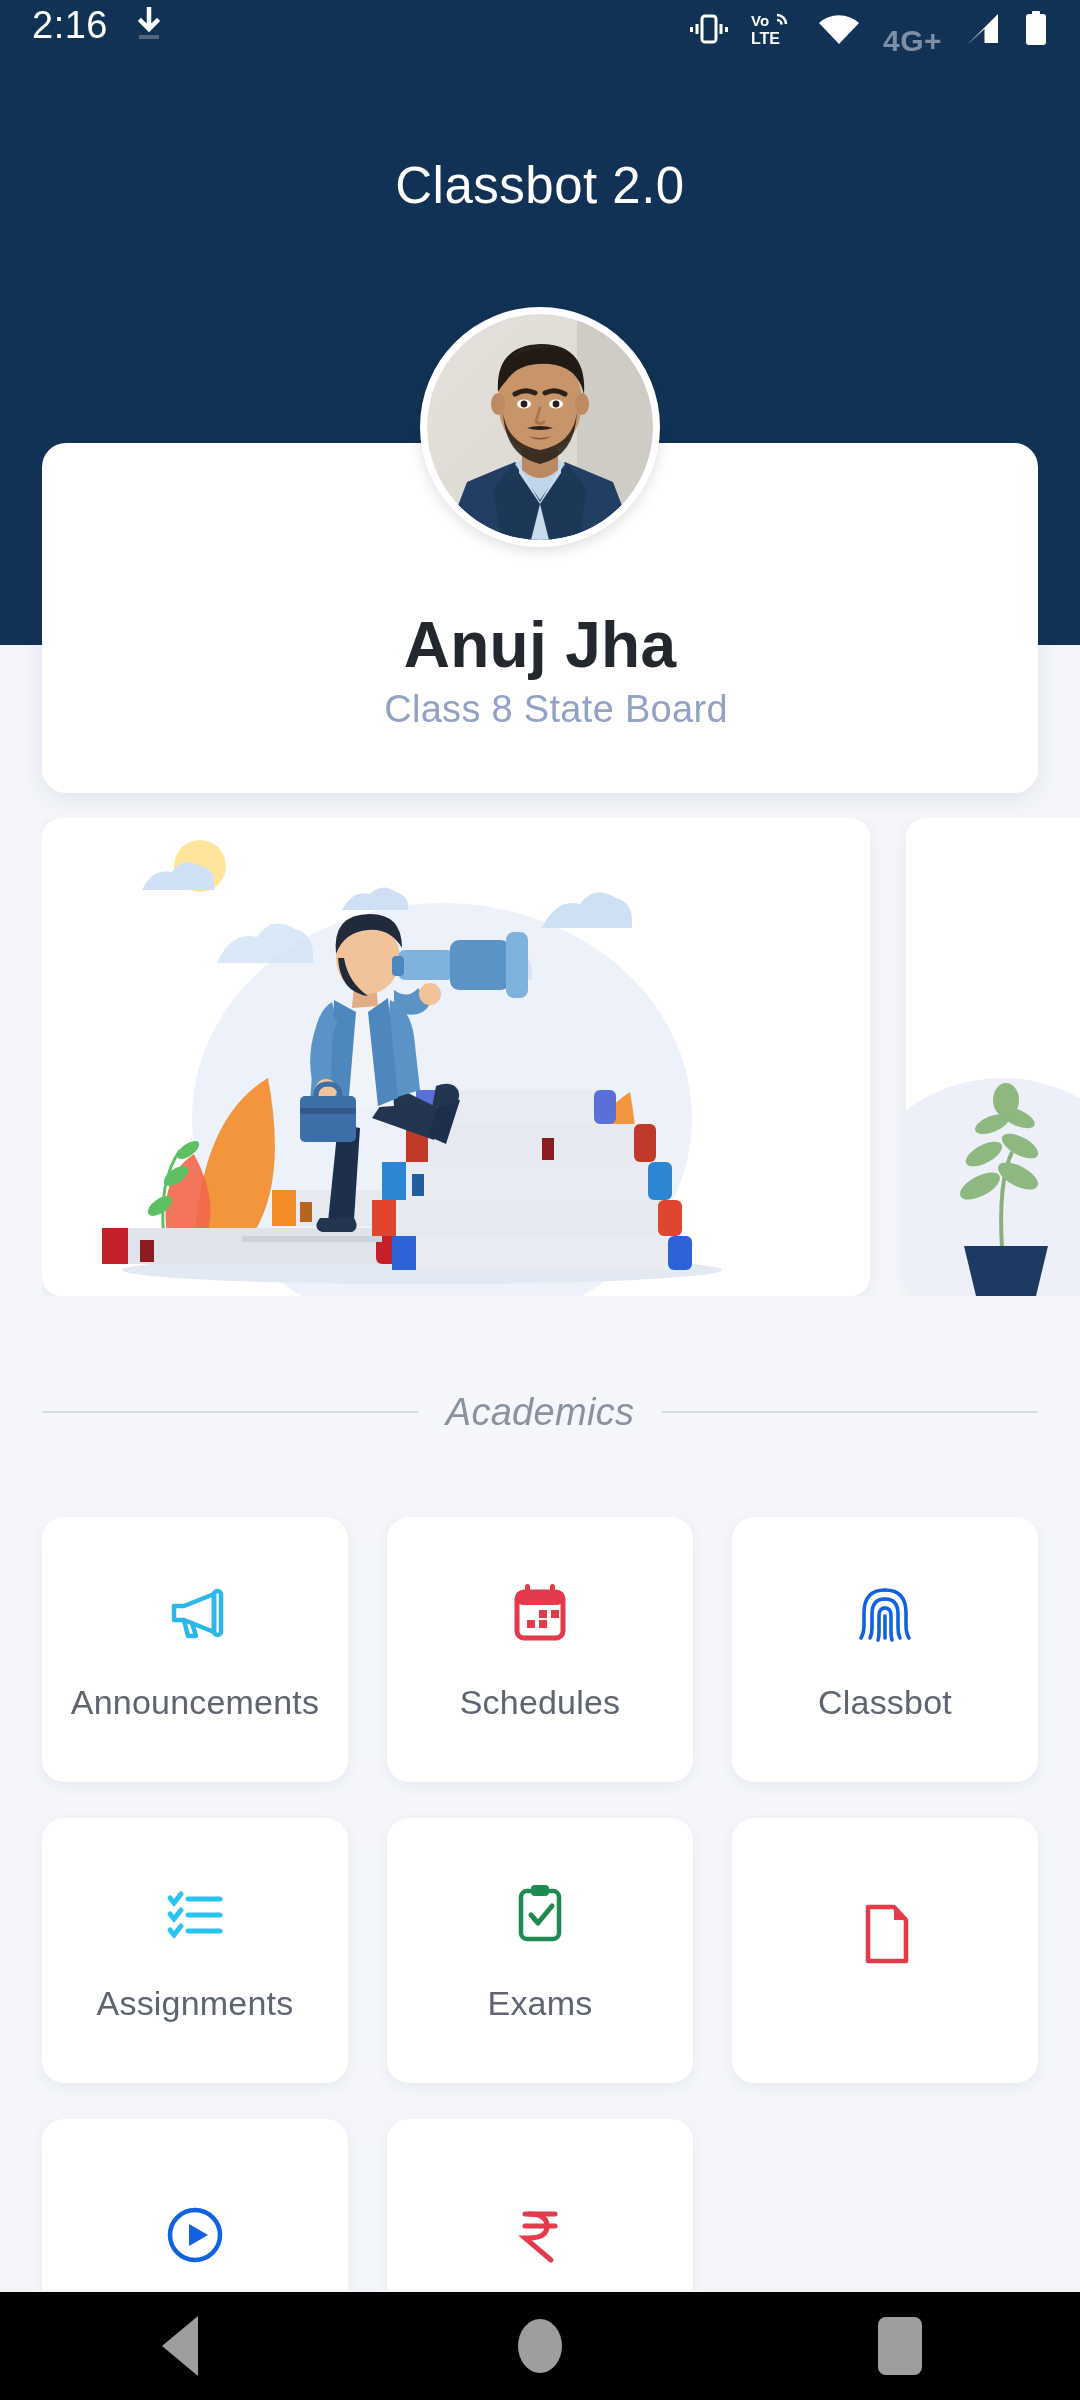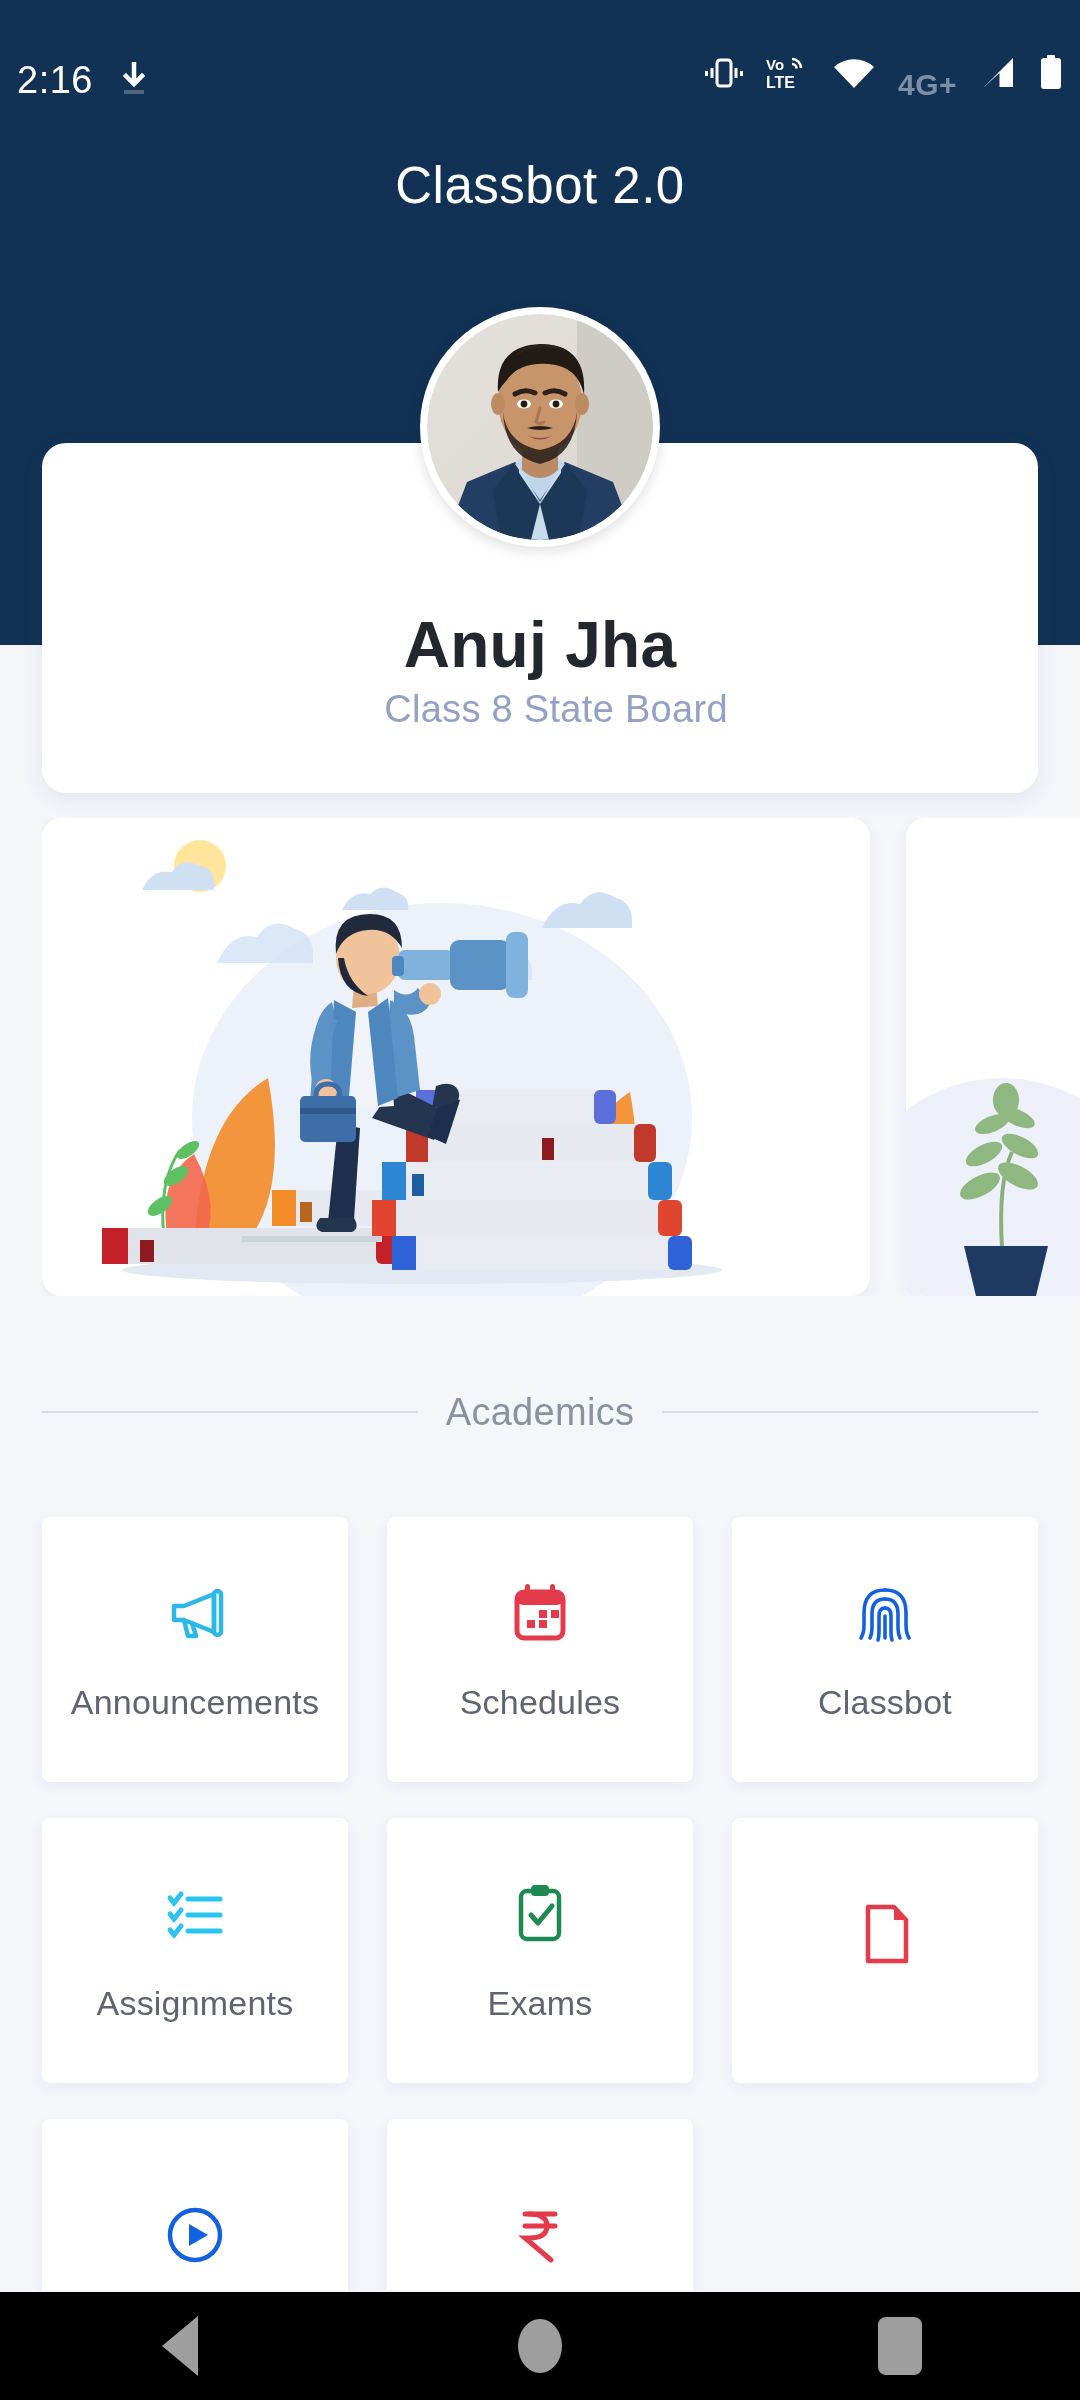--- a/index.html
+++ b/index.html
@@ -10,22 +10,22 @@
     overflow:hidden;
   }
   #screen { position:relative; width:1080px; height:2400px; background:#F4F6FA; }
 
   
   .header {
     position:absolute; top:0; left:0; width:1080px; height:645px;
     background:#123255;
   }
   .statusbar {
-    position:absolute; top:12px; left:0; width:1080px; height:90px;
-    display:flex; align-items:flex-end; padding:0 17px;
+    position:absolute; top:4px; left:0; width:1080px; height:90px;
+    display:flex; align-items:flex-start; padding:0 32px;
   }
   .sb-left { display:flex; align-items:center; gap:26px; }
   .sb-time { color:#ffffff; font-size:38px; letter-spacing:0.5px; }
   .sb-right { margin-left:auto; display:flex; align-items:center; gap:22px; }
   .sb-ico { display:block; }
   .sb-4g { color:#7C8FA6; font-size:30px; font-weight:bold; letter-spacing:0.5px;margin-top:20px; }
 
   .app-title {
     position:absolute; top:156px; left:0; width:1080px;
     text-align:center; color:#ffffff; font-size:51px; letter-spacing:0.5px;
@@ -64,33 +64,33 @@
     position:absolute; top:0; height:478px; background:#FFFFFF;
     border-radius:20px; overflow:hidden;
     box-shadow:0 4px 16px rgba(40,60,100,0.07);
   }
   .banner-1 { left:0; width:828px; }
   .banner-2 { left:864px; width:828px; }
 
   
   .section-div {
     position:absolute; top:1380px; left:42px; width:996px; height:64px;
-    display:flex; align-items:center; gap:28px;
+    display:flex; align-items:center; gap:28px;font-style:italic;
   }
   .divider-line { flex:1; height:2px; background:#D7DCE6; }
   .section-title { font-size:38px; color:#8A92A0; letter-spacing:0.3px; white-space:nowrap; }
 
   
   .grid {
     position:absolute; top:1517px; left:42px; width:996px;
     display:grid; grid-template-columns:repeat(3, 306px);
     gap:36px 39px;
   }
   .tile {
-    height:265px; background:#ffffff; border-radius:8px;
+    height:265px; background:#ffffff; border-radius:22px;
     display:flex; flex-direction:column; align-items:center;
     justify-content:center; gap:34px;
     box-shadow:0 4px 14px rgba(40,60,100,0.065);
   }
   .tile-icon { width:72px; height:72px; display:flex; align-items:center; justify-content:center; }
   .tile-label { font-size:34px; color:#5E6470; letter-spacing:0.2px; }
 
   
   .navbar {
     position:absolute; bottom:0; left:0; width:1080px; height:108px;

